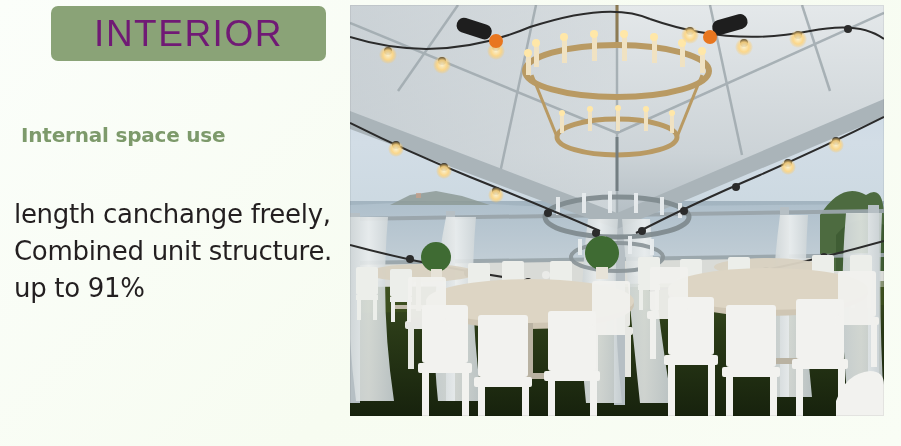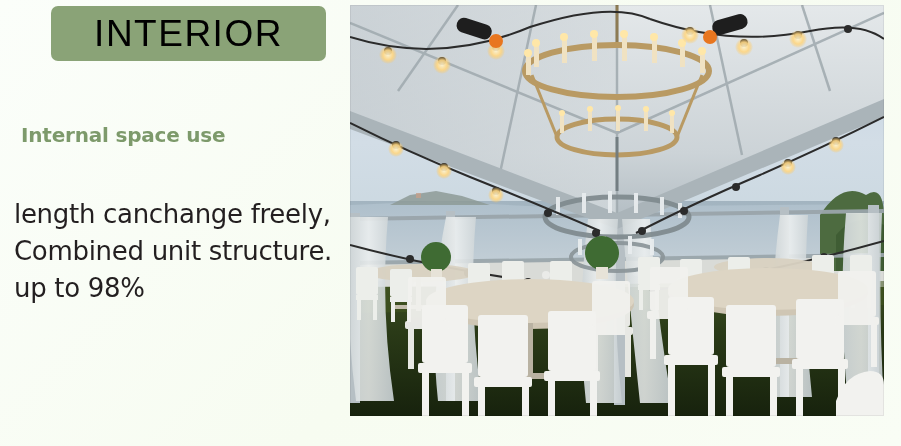--- a/index.html
+++ b/index.html
@@ -35,21 +35,21 @@
     top: 6px;
     width: 275px;
     height: 55px;
     background: #8aa377;
     border-radius: 7px;
     display: flex;
     align-items: center;
     justify-content: center;
   }
   .badge-label {
-    color: #000000;
+    color: #701a75;
     font-size: 37px;
     font-weight: 400;
     letter-spacing: 1.5px;
     line-height: 1;
     font-family: "Liberation Sans", sans-serif;
   }
   .subheading {
     position: absolute;
     left: 21px;
     top: 125px;
@@ -96,21 +96,21 @@
 
     <div class="badge">
       <span class="badge-label">INTERIOR</span>
     </div>
 
     <div class="subheading">Internal space use</div>
 
     <div class="body-copy">
       <span class="body-line">length canchange freely,</span>
       <span class="body-line">Combined unit structure.</span>
-      <span class="body-line">up to 98%</span>
+      <span class="body-line">up to 91%</span>
     </div>
 
   </div>
 
   <div class="photo">
     <svg class="photo-svg" viewBox="0 0 534 411" preserveAspectRatio="none">
       <defs>
         <linearGradient id="skyG" x1="0" y1="0" x2="0" y2="1">
           <stop offset="0%" stop-color="#c3d2df"></stop>
           <stop offset="55%" stop-color="#d2dde6"></stop>

